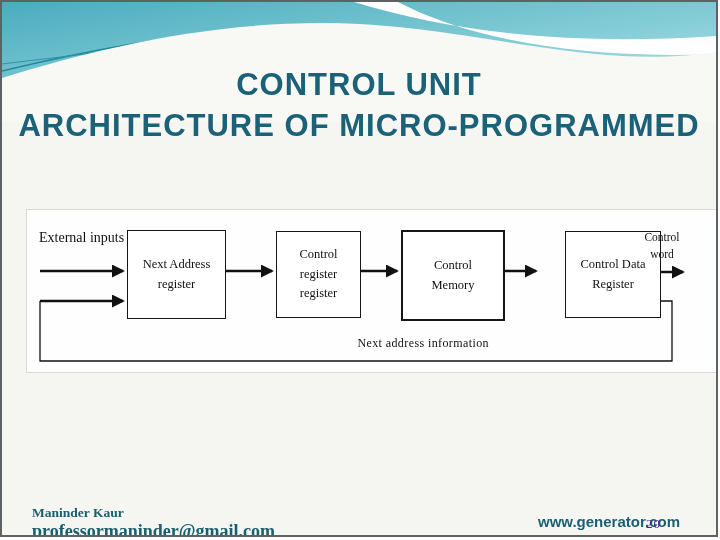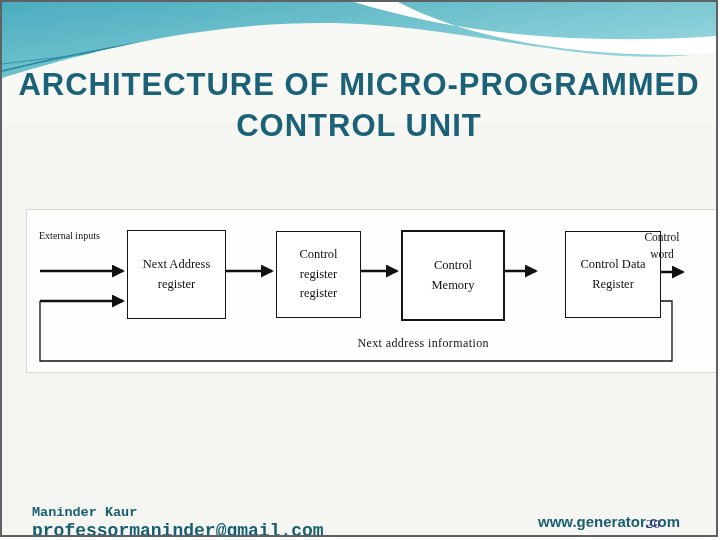--- a/index.html
+++ b/index.html
@@ -17,26 +17,26 @@
   .dlines{position:absolute;left:0;top:0;}
   .box{position:absolute;background:#ffffff;border:1px solid #161616;display:flex;
        flex-direction:column;align-items:center;justify-content:center;
        font-family:"Liberation Serif","DejaVu Serif",serif;font-size:12.5px;color:#111;
        line-height:1.55;text-align:center;}
   .b1{left:100px;top:20px;width:97px;height:87px;justify-content:center;}
   .b2{left:249px;top:21px;width:83px;height:85px;}
   .b3{left:374px;top:20px;width:100px;height:87px;border-width:2px;}
   .b4{left:538px;top:21px;width:94px;height:85px;}
   .dlabel{position:absolute;font-family:"Liberation Serif","DejaVu Serif",serif;color:#111;}
-  .lab-ext{left:12px;top:20px;font-size:10px;text-align:center;}
+  .lab-ext{left:12px;top:20px;font-size:14px;text-align:center;}
   .lab-cw{left:603px;top:19px;width:64px;text-align:center;font-size:11.5px;line-height:1.5;}
   .lab-nai{left:262px;top:126px;width:200px;text-align:right;font-size:12px;letter-spacing:.4px;}
   
   .author{position:absolute;left:30px;top:503px;color:#17606f;
-          font-family:Liberation Mono, monospace;line-height:1.15;}
+          font-family:Liberation Serif, serif;line-height:1.15;}
   .author .name{font-size:13.5px;font-weight:bold;}
   .author .mail{font-size:18px;font-weight:bold;}
   .site{position:absolute;left:536px;top:511px;color:#1b5f73;font-weight:bold;font-size:15px;
         font-family:"Liberation Sans",sans-serif;}
   .pagenum{position:absolute;left:644px;top:514px;color:#4c1d95;font-size:13px;
            font-family:"Liberation Serif","DejaVu Serif",serif;letter-spacing:1px;}
 </style>
 </head>
 <body>
 
@@ -55,22 +55,22 @@
 
       <path d="M352,0 C450,30 570,44 714,34 L714,52 C570,58 460,34 396,0 Z" fill="#ffffff"></path>
 
       <path d="M0,69 C120,40 230,23 330,25 C440,27 520,52 640,58 C668,59 696,56 714,52" fill="none" stroke="#23879c" stroke-width="1.6"></path>
       <path d="M0,62 C130,47 240,29 342,30 C452,31 540,57 714,63" fill="none" stroke="#2e93a8" stroke-width="1.1"></path>
 
       <path d="M0,76 C90,48 200,21 320,21 C430,21 520,48 620,54 C656,56 690,54 714,50 L714,120 L0,120 Z" fill="#f8f8f4"></path>
     </svg>
 
     <div class="title">
+      <div>CONTROL UNIT</div>
       <div>ARCHITECTURE OF MICRO-PROGRAMMED</div>
-      <div>CONTROL UNIT</div>
     </div>
 
     <div class="diagram">
       <svg class="dlines" width="690" height="162" viewBox="0 0 690 162">
         <defs>
           <marker id="ah" viewBox="0 0 10 10" refX="8.5" refY="5" markerWidth="5" markerHeight="5" orient="auto">
             <path d="M0,0 L10,5 L0,10 Z" fill="#111"></path>
           </marker>
         </defs>
 

